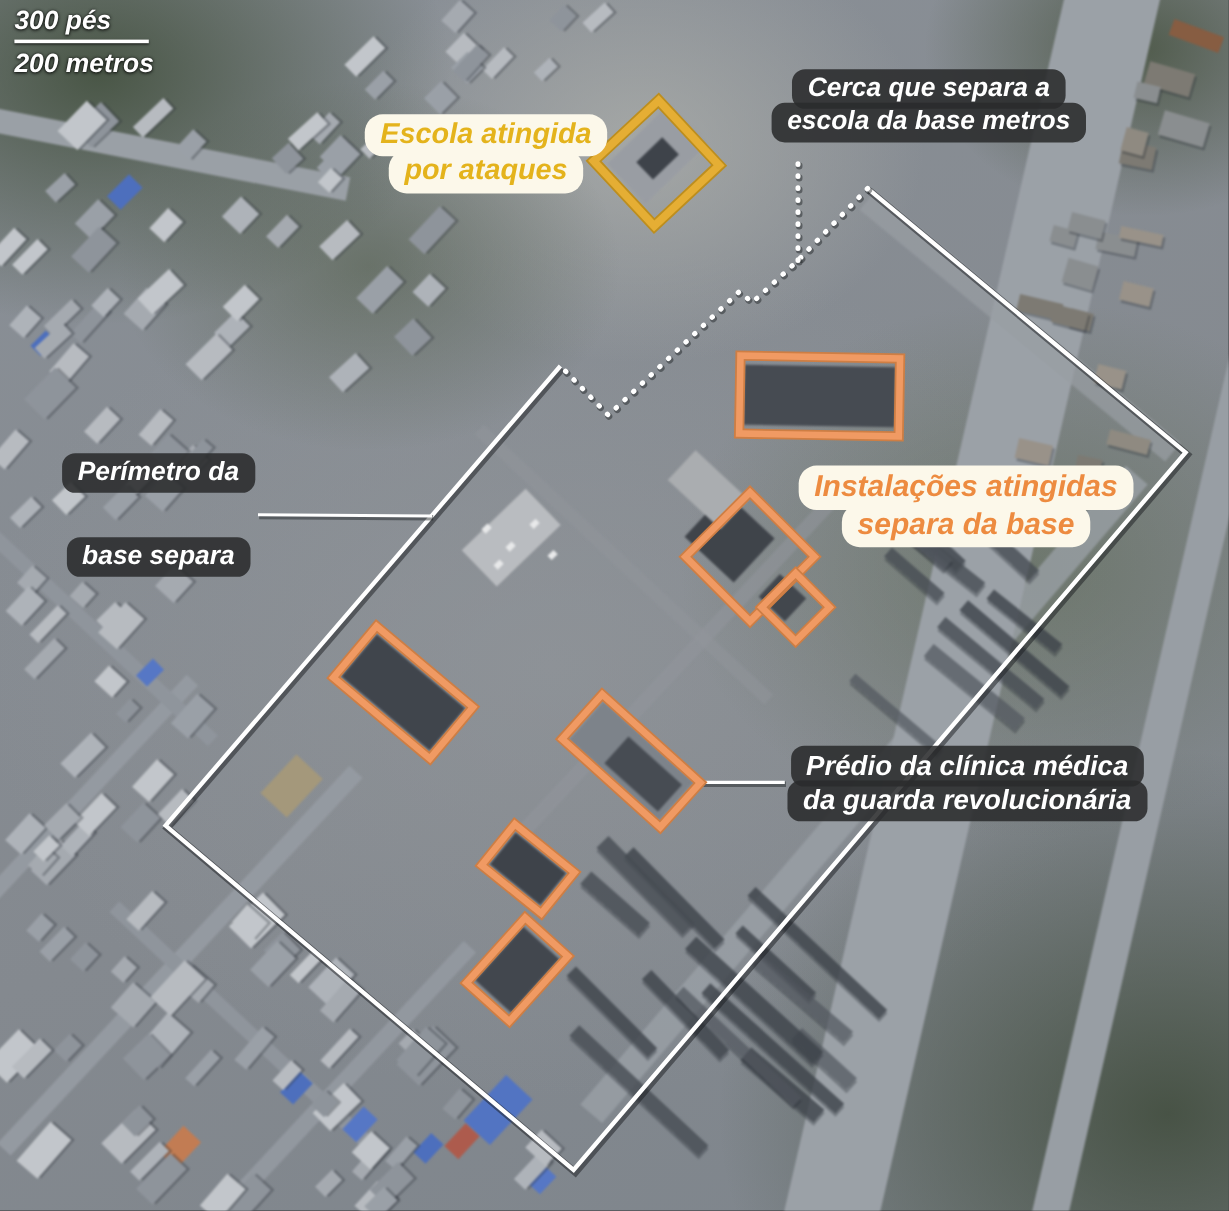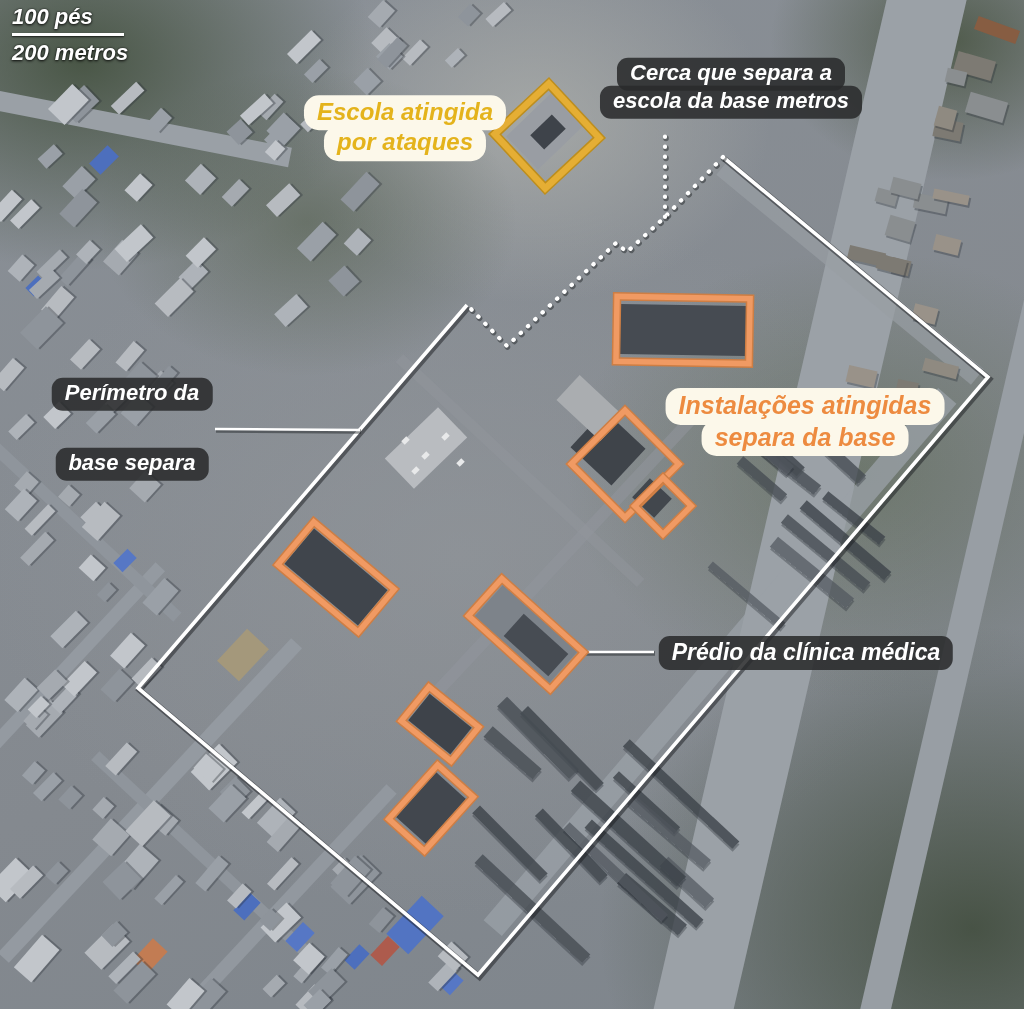--- a/index.html
+++ b/index.html
@@ -282,41 +282,42 @@
       <rect x="-55" y="-25" width="110" height="50" fill="none" stroke="#F09A63" stroke-width="5.5" transform="translate(526,634) rotate(42)"></rect>
       <rect x="-32" y="-22" width="64" height="44" fill="none" stroke="#CE7E44" stroke-width="8.5" transform="translate(440,724) rotate(39)"></rect>
       <rect x="-32" y="-22" width="64" height="44" fill="none" stroke="#F09A63" stroke-width="5.5" transform="translate(440,724) rotate(39)"></rect>
       <rect x="-36.5" y="-24" width="73" height="48" fill="none" stroke="#CE7E44" stroke-width="8.5" transform="translate(431,808) rotate(-48)"></rect>
       <rect x="-36.5" y="-24" width="73" height="48" fill="none" stroke="#F09A63" stroke-width="5.5" transform="translate(431,808) rotate(-48)"></rect>
       <rect x="-37" y="-37" width="74" height="74" fill="none" stroke="#BD8E1E" stroke-width="9.5" transform="translate(547,136) rotate(47)"></rect>
       <rect x="-37" y="-37" width="74" height="74" fill="none" stroke="#E5AE34" stroke-width="6.5" transform="translate(547,136) rotate(47)"></rect>
     </svg>
 
   <div id="scalebar">
-    <div>100 pés</div>
+    <div>300 pés</div>
     <div class="bar"></div>
     <div>200 metros</div>
   </div>
 
   <div id="school-label" class="label cream" style="left:405px;top:128px;">
     <span>Escola atingida</span>
     <span>por ataques</span>
   </div>
 
-  <div id="fence-label" class="label dark" style="left:731px;top:88px;">
+  <div id="fence-label" class="label dark" style="left:774px;top:88px;">
     <span>Cerca que separa a</span>
     <span>escola da base metros</span>
   </div>
 
   <div id="perimeter-label" class="label dark" style="left:132px;top:429px;gap:42px;">
     <span>Perímetro da</span>
     <span>base separa</span>
   </div>
 
   <div id="facilities-label" class="label cream" style="left:805px;top:422px;">
     <span>Instalações atingidas</span>
     <span>separa da base</span>
   </div>
 
   <div id="clinic-label" class="label dark" style="left:806px;top:653px;">
     <span>Prédio da clínica médica</span>
+    <span>da guarda revolucionária</span>
   </div>
 </div>
 
 </body></html>

